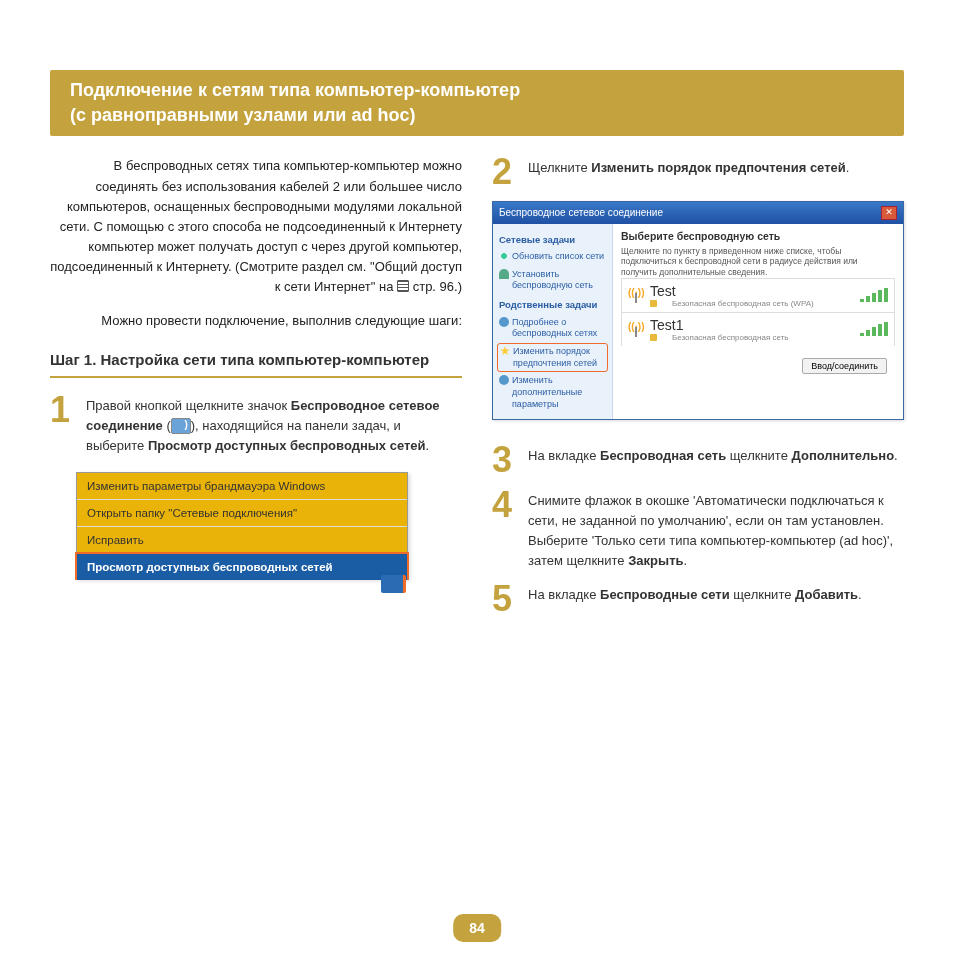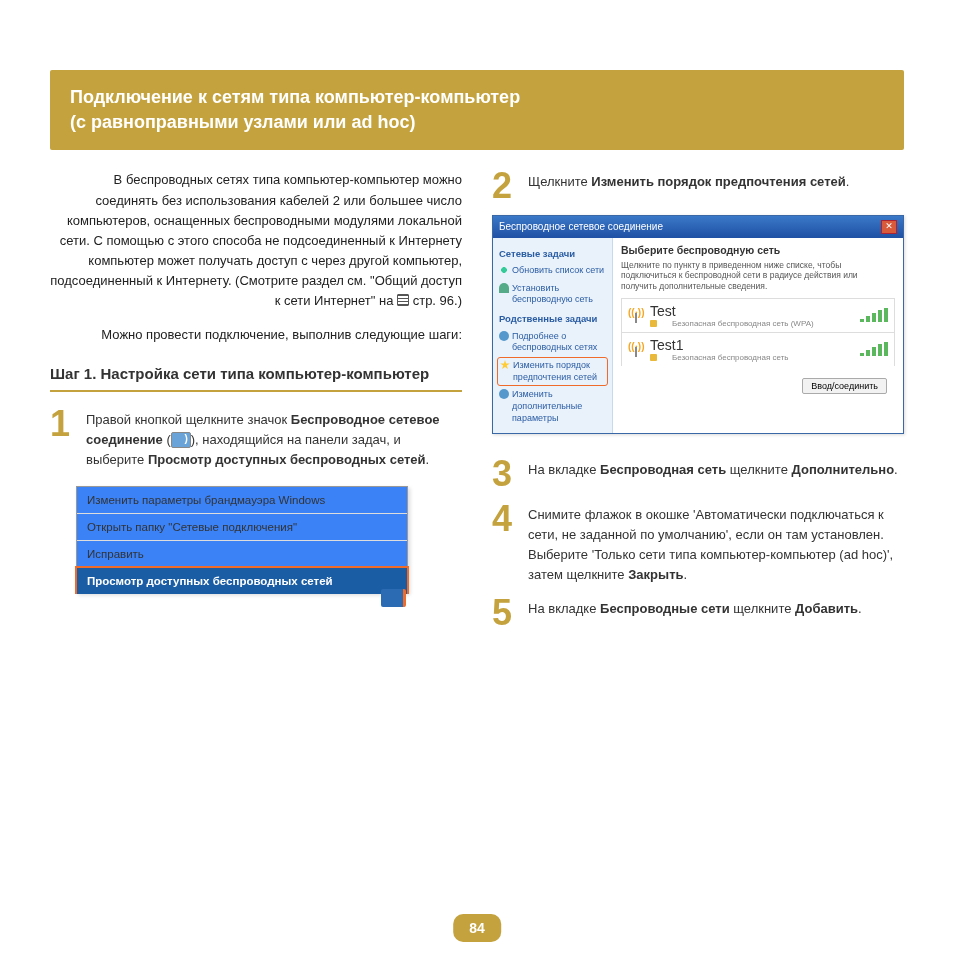--- a/index.html
+++ b/index.html
@@ -14,21 +14,21 @@
     height: 954px;
     box-sizing: border-box;
     padding: 70px 50px 0 50px;
     position: relative;
   }
   .banner {
     background: #c4a23d;
     color: #fff;
     font-weight: bold;
     font-size: 18px;
-    padding: 15px 20px;
+    padding: 8px 20px;
     line-height: 1.4;
     border-radius: 2px;
     margin-bottom: 20px;
   }
   .cols {
     display: flex;
     gap: 30px;
   }
   .col {
     flex: 1;
@@ -111,21 +111,21 @@
     font-size: 10px;
     color: #fff;
     font-weight: bold;
   }
   
   .ctx-menu {
     margin: 16px 0 0 26px;
     width: 330px;
     border: 1px solid #999;
     font-size: 11.5px;
-    background: #3b82f6;
+    background: #eab308;
     box-shadow: 2px 2px 4px rgba(0,0,0,.15);
   }
   .ctx-menu .mi {
     padding: 7px 10px;
     border-bottom: 1px solid #ddd;
     color: #333;
   }
   .ctx-menu .mi.sel {
     background: #1a5da5;
     color: #fff;
@@ -224,21 +224,20 @@
     padding: 6px 8px;
   }
   .dlg .main .h {
     font-weight: bold;
     font-size: 10.5px;
     margin-bottom: 4px;
   }
   .dlg .main .sub {
     font-size: 8.5px;
     color: #555;
-    margin-bottom: 6px;
     line-height: 1.25;
   }
   .net {
     border: 1px solid #ddd;
     border-bottom: none;
     padding: 4px 6px;
     display: flex;
     align-items: center;
     gap: 6px;
   }

